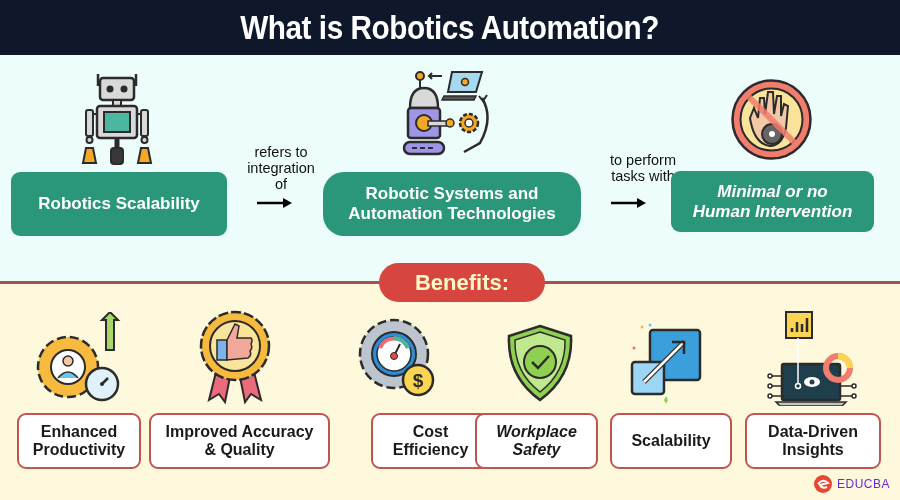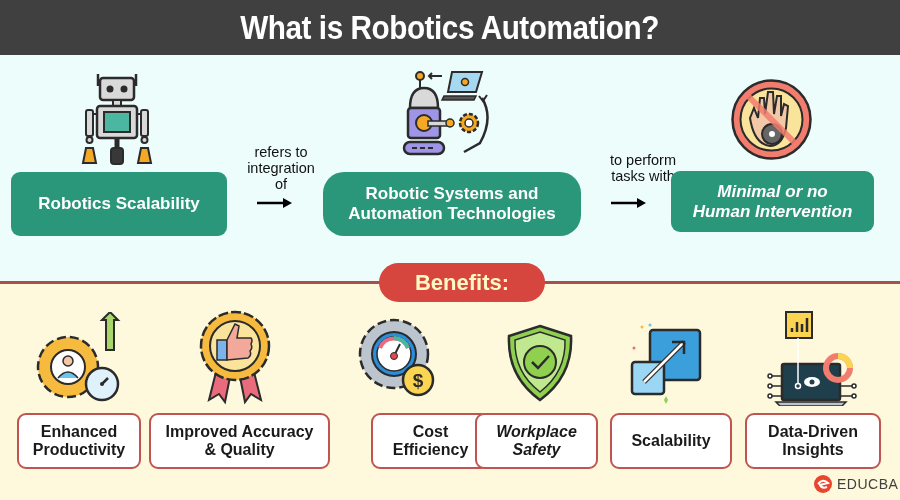--- a/index.html
+++ b/index.html
@@ -1,38 +1,38 @@
 <!DOCTYPE html>
 <html><head>
 <meta charset="utf-8">
 <style>
   * { box-sizing: border-box; margin: 0; padding: 0; }
   html, body { width: 900px; height: 500px; overflow: hidden; }
   body { font-family: "Liberation Sans", "DejaVu Sans", sans-serif; position: relative; background: #fef8dc; }
 
-  .header { position: absolute; left: 0; top: 0; width: 900px; height: 55px; background: #404040; display: flex; align-items: center; justify-content: center; }
+  .header { position: absolute; left: 0; top: 0; width: 900px; height: 55px; background: #0f172a; display: flex; align-items: center; justify-content: center; }
   .header h1 { color: #fff; font-size: 33px; font-weight: bold; letter-spacing: -0.5px; transform: scaleX(0.9); }
 
   .top-section { position: absolute; left: 0; top: 55px; width: 900px; height: 226px; background: #ecfdfb; }
   .bottom-section { position: absolute; left: 0; top: 284px; width: 900px; height: 216px; background: #fef8dc; }
   .divider { position: absolute; left: 0; top: 281px; width: 900px; height: 3px; background: #a8504c; }
 
   .green-box { position: absolute; background: #2a977a; border-radius: 9px; display: flex; align-items: center; justify-content: center; text-align: center; color: #fff; font-weight: bold; font-size: 17px; line-height: 20px; }
   .connector { position: absolute; text-align: center; font-size: 14.5px; line-height: 16px; color: #111; }
   .arrow { position: absolute; }
 
   .top-icon { position: absolute; }
 
   .benefits-pill { position: absolute; left: 379px; top: 263px; width: 166px; height: 39px; background: #d6463f; border-radius: 20px; display: flex; align-items: center; justify-content: center; color: #fef9c3; font-weight: bold; font-size: 22px; }
 
   .benefit-card { position: absolute; top: 413px; height: 56px; background: #fff; border: 2px solid #c05450; border-radius: 9px; display: flex; align-items: center; justify-content: center; text-align: center; color: #1a1a1a; font-weight: bold; font-size: 16px; line-height: 18px; }
   .benefit-icon { position: absolute; }
 
   .logo { position: absolute; left: 813px; top: 474px; display: flex; align-items: center; gap: 4px; }
-  .logo-text { font-size: 14px; color: #404040; letter-spacing: 0.5px; }
+  .logo-text { font-size: 12px; color: #6d28d9; letter-spacing: 0.5px; }
 </style>
 </head>
 <body>
 
 <div class="header">
   <h1>What is Robotics Automation?</h1>
 </div>
 
 <div class="top-section"></div>
 <div class="divider"></div>

